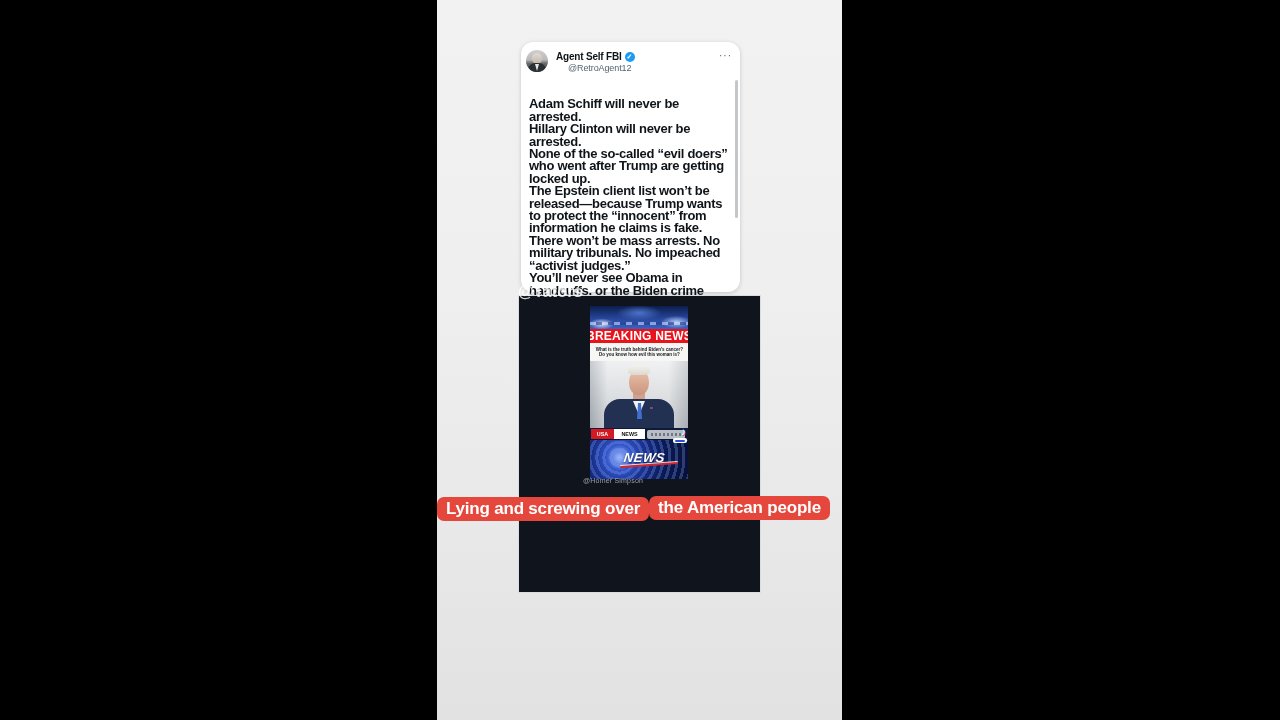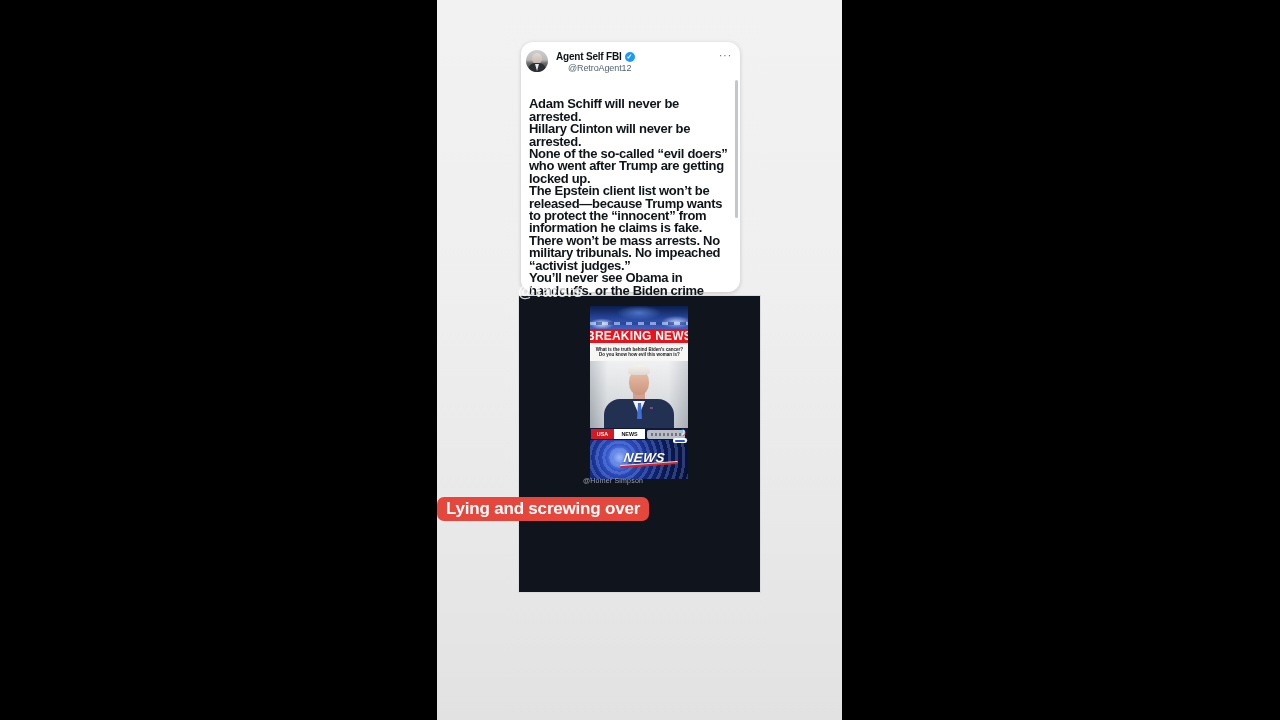--- a/index.html
+++ b/index.html
@@ -199,16 +199,17 @@
         <div class="tt-badge">
             <i></i>
           </div>
       </div>
 
       <div class="wm-video">@Homer Simpson</div>
     </div>
 
     <div class="caption">
       <div class="cap-line l1" style="background: rgb(229, 71, 61);">Lying and screwing over</div>
+      <div class="cap-line l2" style="background: rgb(229, 71, 61);">the American people</div>
     </div>
 
   </div>
 </div>
 
 </body></html>

